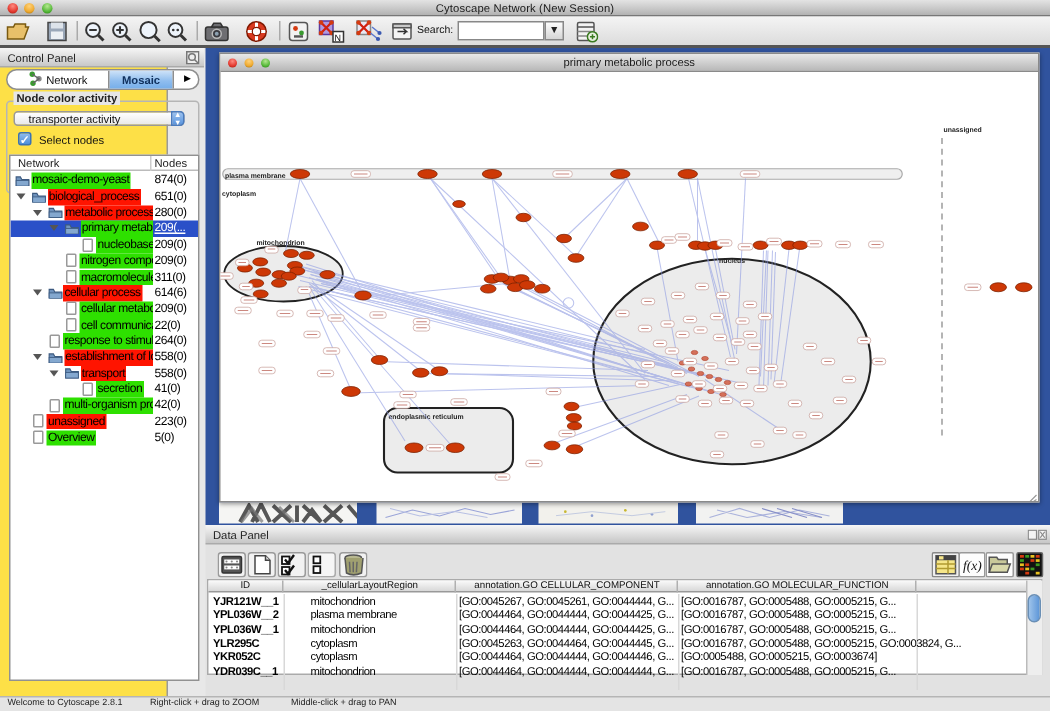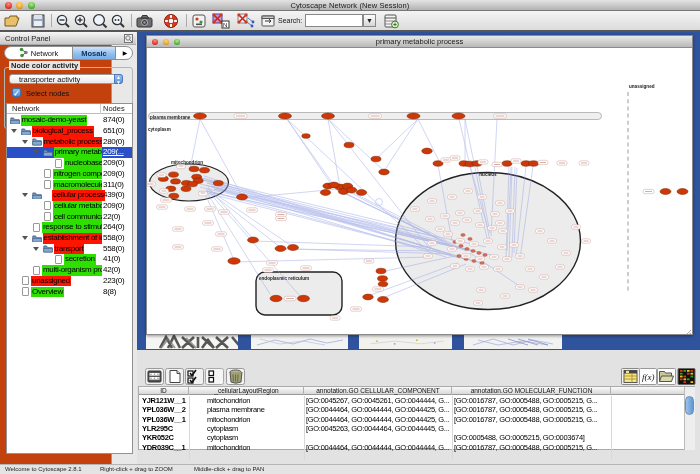--- a/index.html
+++ b/index.html
@@ -18,21 +18,21 @@
 #toolbar { left:0; top:11px; width:700px; height:21px;
   background:linear-gradient(#f4f4f4,#dcdcdc);
   border-bottom:2px solid #555; }
 .ticon { position:absolute; top:2px; }
 .tsep { position:absolute; top:3px; width:1px; height:13px; background:#aaa; }
 #searchlbl { position:absolute; left:278px; top:6px; font-size:7px; color:#111; }
 #searchbox { position:absolute; left:305px; top:3px; width:58px; height:13px; background:#fff; border:1px solid #888; }
 #searchdrop { position:absolute; left:363px; top:3px; width:13px; height:13px; background:linear-gradient(#fdfdfd,#d5d5d5); border:1px solid #888; font-size:7px; text-align:center; line-height:12px; color:#222; }
 
 
-#ctrl { left:0; top:32px; width:112px; height:432px; background:#c2410c; border-right:1px solid #9a9a9a;padding-left:18px; }
+#ctrl { left:0; top:32px; width:112px; height:432px; background:#fde047; border-right:1px solid #9a9a9a;padding-left:18px; }
 #ctrlhead { position:absolute; left:0; top:0; width:136px; height:13px;
   background:linear-gradient(#f6f6f6,#c8c8c8); border-bottom:1px solid #aaa;
   font-size:7.5px; color:#222; line-height:13px; padding-left:5px; }
 #tabs { position:absolute; left:4px; top:14px; width:129px; height:14px; background:#fff;
   border:1px solid #8e8e8e; border-radius:8px; overflow:hidden; font-size:7.5px; }
 #tabnet { position:absolute; left:0; top:0; width:67px; height:14px; line-height:13px; text-align:center; color:#111; }
 #tabmos { position:absolute; left:67px; top:0; width:43px; height:14px; line-height:13px; text-align:center;
   background:linear-gradient(#cfe3f8,#8fbdee 50%,#6da9e8); font-weight:bold; color:#10315e; border-left:1px solid #8e8e8e; }
 #tabarr { position:absolute; left:110px; top:0; width:19px; height:14px; line-height:13px; text-align:center;
   border-left:1px solid #8e8e8e; font-size:6px; color:#000; }
@@ -836,22 +836,22 @@
             <div class="file" style="left:37px"></div>
             <div class="lbl g" style="left:46px; max-width:49px; overflow:hidden;">macromolecule metaboli</div>
             <div class="num">311(0)</div>
           </div>
           <div class="trow" style="top:86.2px">
             <div class="tri" style="left:15px"></div>
             <svg class="fold" style="left:25px" width="10" height="8" viewBox="0 0 10 8">
               <path d="M0.5 2 L0.5 7.5 L9.5 7.5 L9.5 2.8 L4.5 2.8 L3.5 1 L0.5 1 Z" fill="#6f93bd" stroke="#3c5a80" stroke-width="0.8"></path>
               <rect x="0.5" y="3.5" width="9" height="4" fill="#84a8cf" stroke="#3c5a80" stroke-width="0.6"></rect>
             </svg>
-            <div class="lbl r" style="left:45px; max-width:59.5px; overflow:hidden;">cellular process</div>
-            <div class="num">439(0)</div>
+            <div class="lbl r" style="left:35px; max-width:59.5px; overflow:hidden;">cellular process</div>
+            <div class="num">614(6)</div>
           </div>
           <div class="trow" style="top:96.9px">
             <div class="file" style="left:37px"></div>
             <div class="lbl g" style="left:46px; max-width:49px; overflow:hidden;">cellular metabolic proce</div>
             <div class="num">209(0)</div>
           </div>
           <div class="trow" style="top:107.6px">
             <div class="file" style="left:37px"></div>
             <div class="lbl g" style="left:46px; max-width:49px; overflow:hidden;">cell communication and</div>
             <div class="num">22(0)</div>
@@ -890,27 +890,35 @@
             <div class="num">42(0)</div>
           </div>
           <div class="trow" style="top:171.8px">
             <div class="file" style="left:15px"></div>
             <div class="lbl r" style="left:24px; max-width:71px; overflow:hidden;">unassigned</div>
             <div class="num">223(0)</div>
           </div>
           <div class="trow" style="top:182.5px">
             <div class="file" style="left:15px"></div>
             <div class="lbl g" style="left:24px; max-width:71px; overflow:hidden;">Overview</div>
-            <div class="num">8(8)</div>
+            <div class="num">5(0)</div>
           </div>
         </div>
     </div>
   </div>
 
   <div class="abs" id="datapanel">
+    <div id="dphead">Data Panel
+      <svg style="position:absolute;right:2px;top:3px" width="13" height="7" viewBox="0 0 13 7">
+          <rect x="0.5" y="0.5" width="5.5" height="6" fill="#f4f4f4" stroke="#888" stroke-width="0.8"></rect>
+          <rect x="7.5" y="0.5" width="5" height="6" fill="#f4f4f4" stroke="#888" stroke-width="0.8"></rect>
+          <line x1="8.5" y1="1.5" x2="11.5" y2="5.5" stroke="#888" stroke-width="0.8"></line>
+          <line x1="11.5" y1="1.5" x2="8.5" y2="5.5" stroke="#888" stroke-width="0.8"></line>
+        </svg>
+    </div>
     <div id="dptools">
       <svg class="dpicon" style="left:8px" width="19" height="17" viewBox="0 0 19 17">
           <rect x="0.5" y="0.5" width="18" height="16" rx="2" fill="#f2f2f2" stroke="#9a9a9a"></rect>
           <rect x="3" y="3" width="13" height="11" rx="1" fill="#555" stroke="#333"></rect>
           <rect x="4.5" y="5" width="10" height="2.6" fill="#fff"></rect>
           <rect x="4.5" y="9" width="10" height="2.6" fill="#fff"></rect>
           <circle cx="6" cy="6.3" r="0.7" fill="#888"></circle>
           <circle cx="9.5" cy="6.3" r="0.7" fill="#888"></circle>
           <circle cx="13" cy="6.3" r="0.7" fill="#888"></circle>
           <circle cx="6" cy="10.3" r="0.7" fill="#888"></circle>
@@ -1010,24 +1018,26 @@
           <div class="drow" style="top:18.66px">
             <div class="dc1">YPL036W__1</div>
             <div class="dc2">mitochondrion</div>
             <div class="dc3">[GO:0044464, GO:0044444, GO:0044425, G...</div>
             <div class="dc4">[GO:0016787, GO:0005488, GO:0005215, G...</div>
           </div>
           <div class="drow" style="top:27.990000000000002px">
             <div class="dc1">YLR295C</div>
             <div class="dc2">cytoplasm</div>
             <div class="dc3">[GO:0045263, GO:0044464, GO:0044445, G...</div>
+            <div class="dc4">[GO:0016787, GO:0005488, GO:0005215, GO:0003824, G...</div>
           </div>
           <div class="drow" style="top:37.32px">
             <div class="dc1">YKR052C</div>
             <div class="dc2">cytoplasm</div>
+            <div class="dc3">[GO:0044464, GO:0044444, GO:0044446, G...</div>
             <div class="dc4">[GO:0005488, GO:0005215, GO:0003674]</div>
           </div>
           <div class="drow" style="top:46.65px">
             <div class="dc1">YDR039C__1</div>
             <div class="dc2">mitochondrion</div>
             <div class="dc3">[GO:0044464, GO:0044444, GO:0044444, G...</div>
             <div class="dc4">[GO:0016787, GO:0005488, GO:0005215, G...</div>
           </div>
         </div>
     </div>

